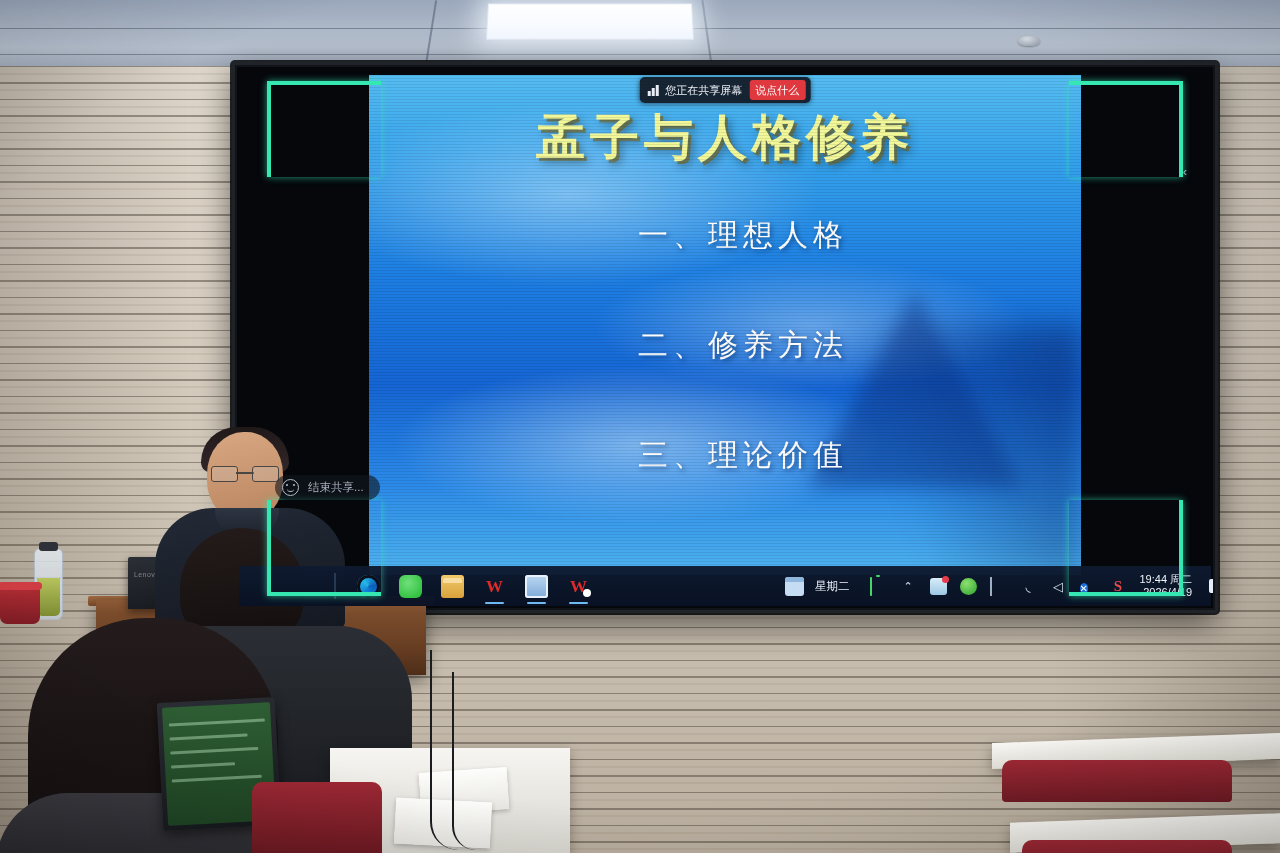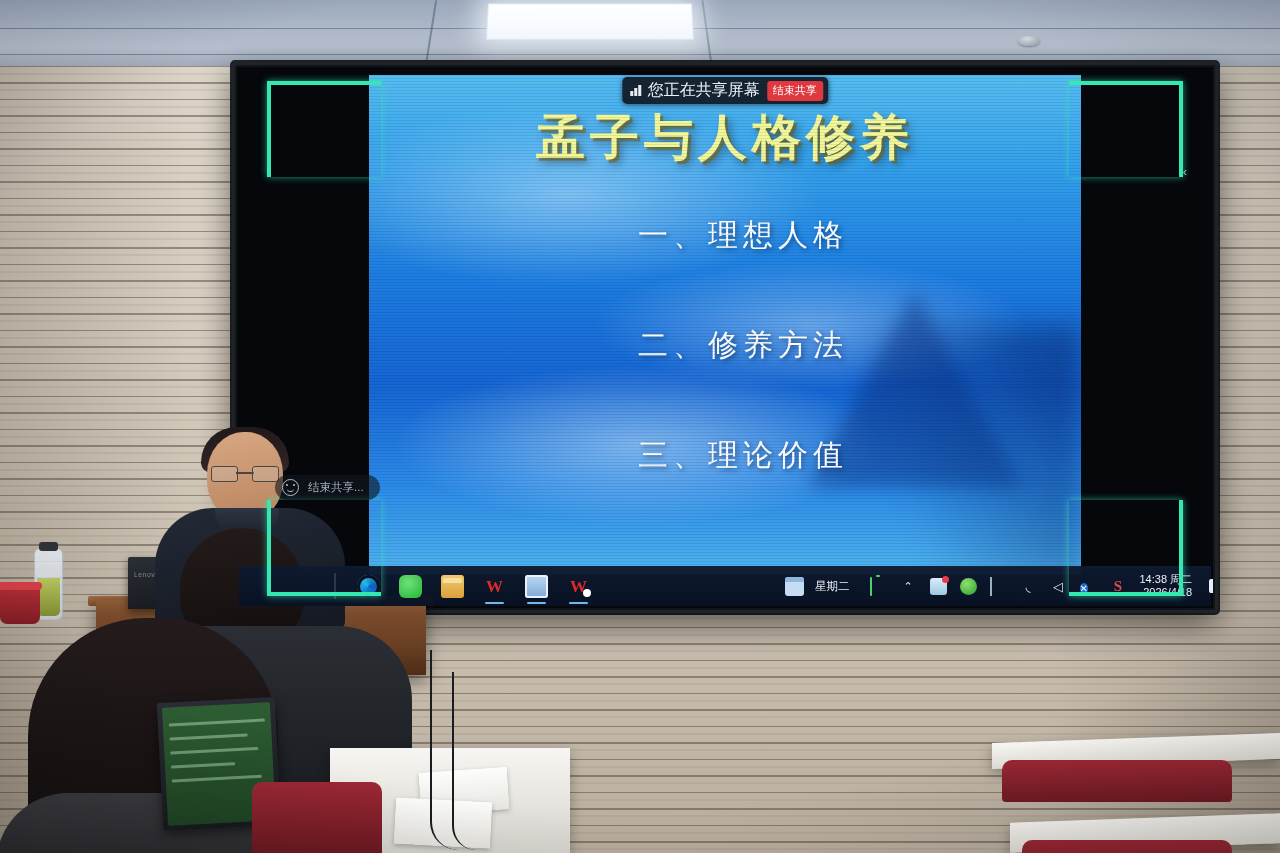--- a/index.html
+++ b/index.html
@@ -70,21 +70,21 @@
   .bullet + .bullet{margin-top:69px;}
 
   
   .share-banner{position:absolute;left:50%;transform:translateX(-50%);top:10px;z-index:45;
     display:flex;align-items:center;gap:7px;background:rgba(16,20,30,.9);
     border-radius:5px;padding:3px 5px 3px 8px;box-shadow:0 1px 5px rgba(0,0,0,.5);}
   .share-banner .bars{display:flex;align-items:flex-end;gap:1.5px;height:11px;}
   .share-banner .bars i{display:block;width:2.5px;background:#e9edf5;}
   .share-banner .bars i:nth-child(1){height:5px}.share-banner .bars i:nth-child(2){height:8px}
   .share-banner .bars i:nth-child(3){height:11px}
-  .share-text{color:#eef1f7;font-size:16px;white-space:nowrap;}
+  .share-text{color:#eef1f7;font-size:11px;white-space:nowrap;}
   .stop-share{background:#e0383f;color:#fff;font-size:11px;border-radius:3px;padding:2.5px 6px;
     border:none;white-space:nowrap;cursor:pointer;}
 
   .collapse-chev{position:absolute;right:26px;top:98px;z-index:45;color:#c6ccd8;font-size:13px;
     line-height:1;opacity:.85;cursor:pointer;}
 
   
   .chat-overlay{position:absolute;left:38px;top:408px;z-index:44;display:flex;align-items:center;gap:9px;
     background:rgba(18,22,30,.62);border-radius:15px;padding:4px 16px 4px 7px;}
   .smiley{width:15px;height:15px;border-radius:50%;border:1.3px solid #b4bcca;position:relative;flex:none;}
@@ -259,21 +259,21 @@
         <div class="slide-scan"></div>
       </div>
 
       <div class="share-banner">
         <span class="bars">
             <i></i>
             <i></i>
             <i></i>
           </span>
         <span class="share-text">您正在共享屏幕</span>
-        <button class="stop-share">结束共享</button>
+        <button class="stop-share">说点什么</button>
       </div>
 
       <div class="collapse-chev">‹</div>
 
       <div class="chat-overlay">
         <span class="smiley">
             <i></i>
           </span>
         <span class="chat-ph">结束共享...</span>
       </div>
@@ -314,22 +314,22 @@
             </span>
           <span class="ty ty-green"></span>
           <span class="ty"><span class="ty-kbd"></span></span>
           <span class="ty ty-wifi">◟</span>
           <span class="ty ty-mute">◁</span>
           <span class="ty"><span class="ty-x">✕</span></span>
           <span class="ty ty-s">S</span>
         </div>
 
         <div class="tb-clock">
-          <div>14:38 周二</div>
-          <div>2026/4/18</div>
+          <div>19:44 周二</div>
+          <div>2026/4/19</div>
         </div>
 
         <div class="tb-right">
           <span class="rec-ic"></span>
 
         </div>
       </div>
 
     </div>
   </div>

